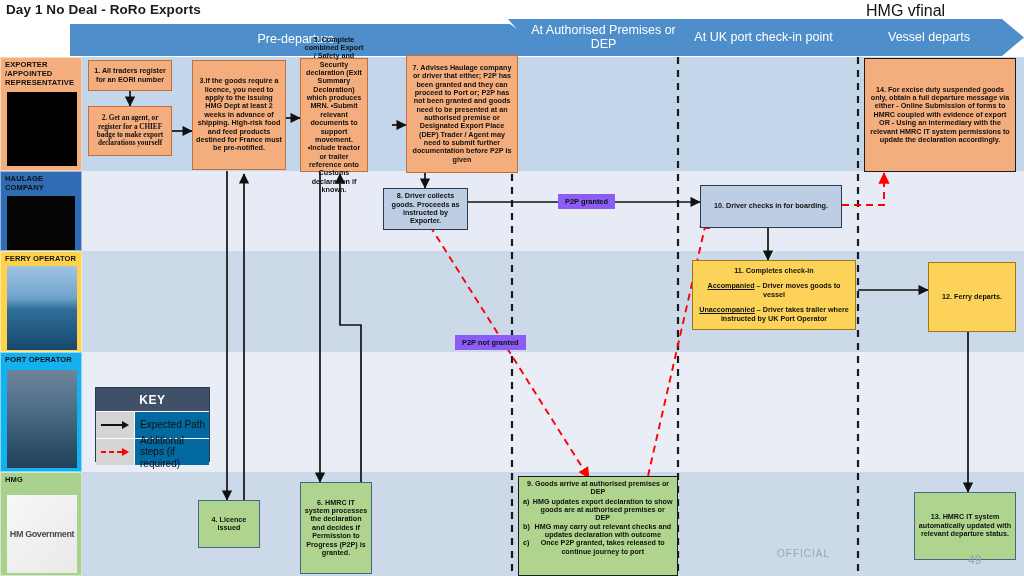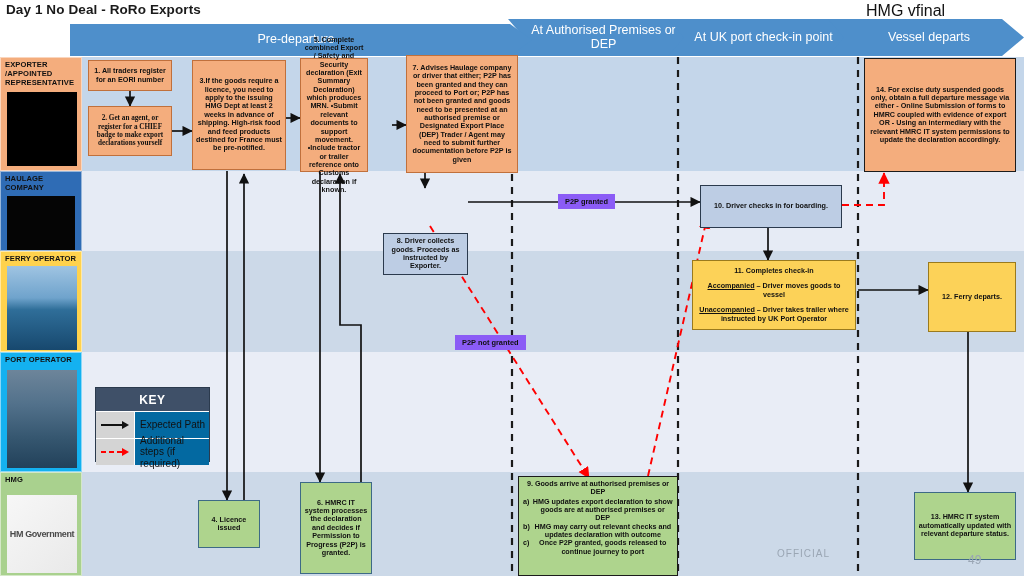--- a/index.html
+++ b/index.html
@@ -168,35 +168,35 @@
   <div class="box b-orange" style="left:192px;top:60px;width:94px;height:110px;">3.If the goods require a licence, you need to apply to the issuing HMG Dept at least 2 weeks in advance of shipping. High-risk food and feed products destined for France must be pre-notified.</div>
 
   <div class="box b-green" style="left:198px;top:500px;width:62px;height:48px;">4. Licence issued</div>
 
   <div class="box b-orange" style="left:300px;top:58px;width:68px;height:114px;">5. Complete combined Export / Safety and Security declaration (Exit Summary Declaration) which produces MRN. •Submit relevant documents to support movement. •Include tractor or trailer reference onto Customs declaration if known.</div>
 
   <div class="box b-green" style="left:300px;top:482px;width:72px;height:92px;">6. HMRC IT system processes the declaration and decides if Permission to Progress (P2P) is granted.</div>
 
   <div class="box b-orange" style="left:406px;top:55px;width:112px;height:118px;">7. Advises Haulage company or driver that either; P2P has been granted and they can proceed to Port or; P2P has not been granted and goods need to be presented at an authorised premise or Designated Export Place (DEP) Trader / Agent may need to submit further documentation before P2P is given</div>
 
-  <div class="box b-blue" style="left:383px;top:188px;width:85px;height:42px;margin-top:45px;">8. Driver collects goods. Proceeds as instructed by Exporter.</div>
+  <div class="box b-blue" style="left:383px;top:188px;width:85px;height:42px;">8. Driver collects goods. Proceeds as instructed by Exporter.</div>
 
   <div class="box b-green2" style="left:518px;top:476px;width:160px;height:100px;flex-direction:column;justify-content:flex-start;padding:3px 4px;">
     <div style="text-align:center;">9. Goods arrive at authorised premises or DEP</div>
     <div style="display:flex;width:100%;gap:3px;margin-top:1px;">
       <span>a)</span>
       <span style="flex:1;text-align:center;">HMG updates export declaration to show goods are at authorised premises or DEP</span>
     </div>
     <div style="display:flex;width:100%;gap:3px;">
       <span>b)</span>
       <span style="flex:1;text-align:center;">HMG may carry out relevant checks and updates declaration with outcome</span>
     </div>
     <div style="display:flex;width:100%;gap:3px;">
       <span>c)</span>
-      <span style="flex:1;text-align:center;">Once P2P granted, goods released to continue journey to port</span>
+      <span style="flex:1;text-align:center;">Once P2P granted, takes released to continue journey to port</span>
     </div>
   </div>
 
   <div class="box b-blue" style="left:700px;top:185px;width:142px;height:43px;">10. Driver checks in for boarding.</div>
 
   <div class="box b-yellow" style="left:692px;top:260px;width:164px;height:70px;flex-direction:column;gap:7px;">
     <div>11. Completes check-in</div>
     <div>
       <span style="text-decoration:underline;">Accompanied</span><span> – Driver moves goods to vessel</span>
     </div>

